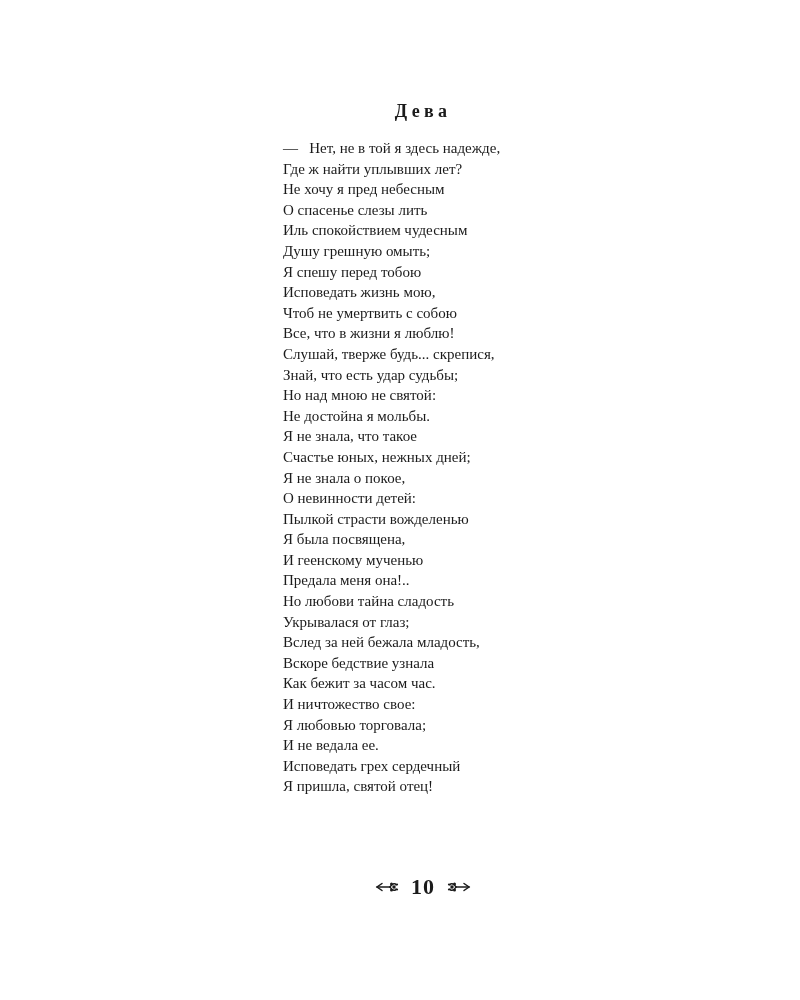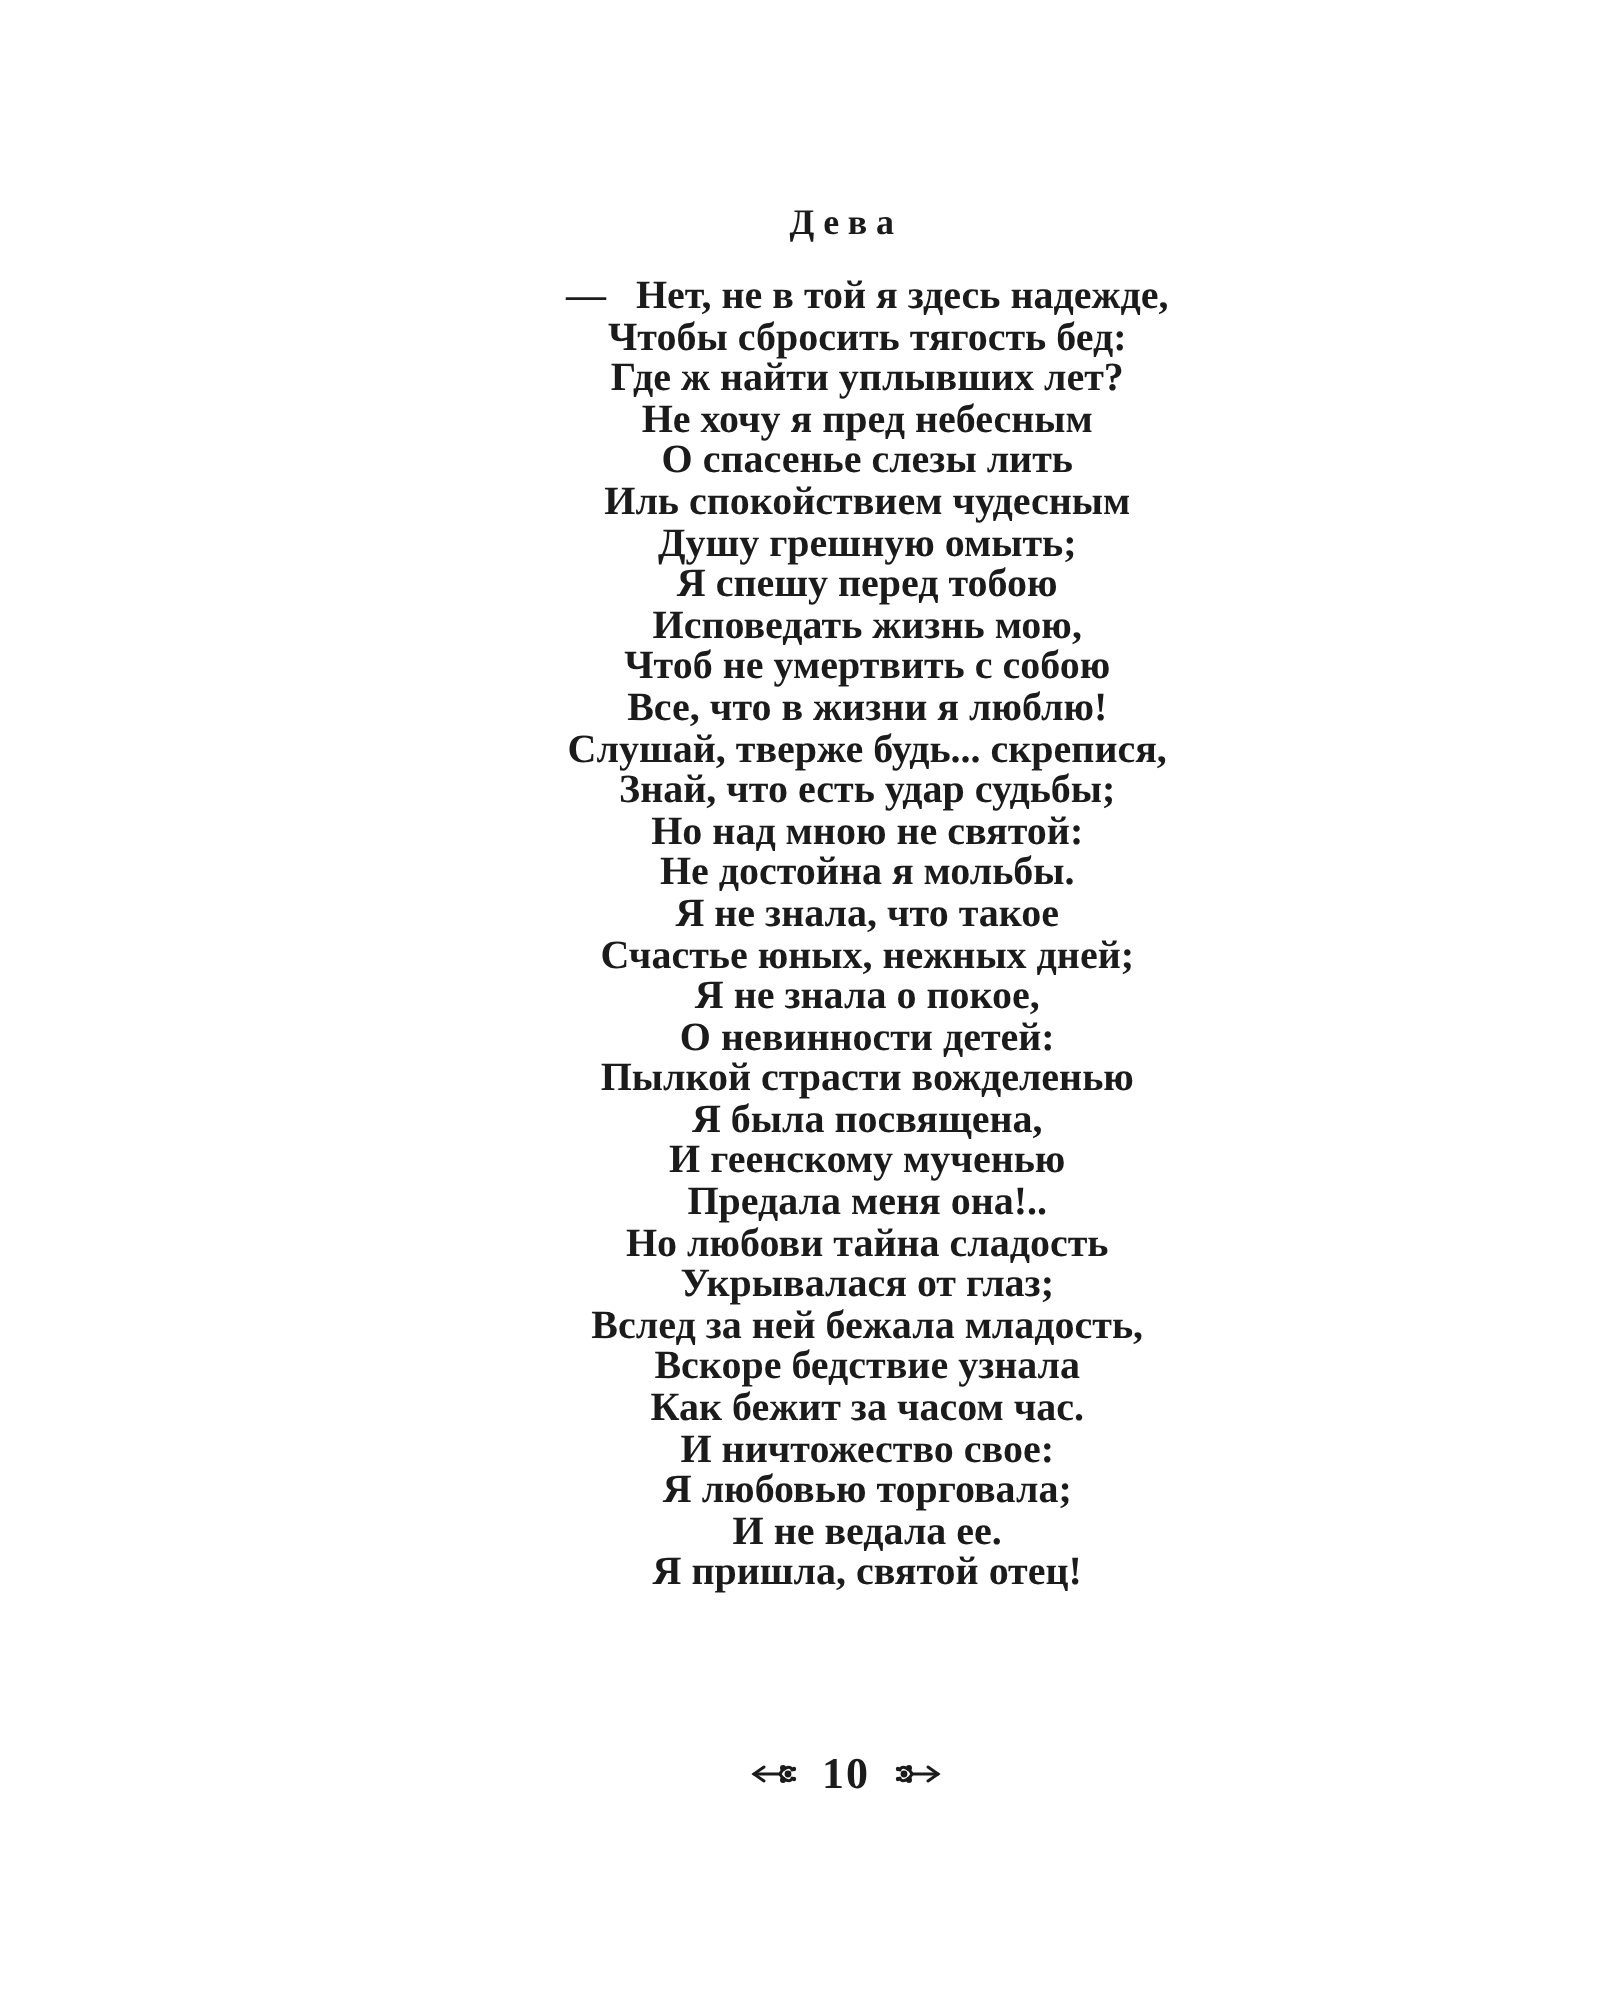--- a/index.html
+++ b/index.html
@@ -26,24 +26,23 @@
     text-align: center;
     font-size: 18px;
     font-weight: bold;
     letter-spacing: 0.24em;
     line-height: 22px;
   }
   .poem {
     position: absolute;
     left: 283px;
     top: 138px;
-    font-size: 20px;
-    font-weight: bold;
+    font-size: 15px;
+    font-weight: normal;
     line-height: 20.6px;
-    text-align: center;
   }
   .poem-line {
     white-space: pre;
   }
   .page-footer {
     position: absolute;
     top: 872px;
     left: 23px;
     width: 800px;
     height: 30px;
@@ -71,21 +70,20 @@
 <body>
 
 <div class="page">
 
   <h1 class="poem-title">Дева</h1>
 
   <div class="poem">
 
       <div class="poem-line">—   Нет, не в той я здесь надежде,</div>
 
-      <div class="poem-line">Чтобы сбросить тягость бед:</div>
 
 
       <div class="poem-line">Где ж найти уплывших лет?</div>
 
       <div class="poem-line">Не хочу я пред небесным</div>
 
       <div class="poem-line">О спасенье слезы лить</div>
 
       <div class="poem-line">Иль спокойствием чудесным</div>
 
@@ -132,20 +130,21 @@
       <div class="poem-line">Вскоре бедствие узнала</div>
 
       <div class="poem-line">Как бежит за часом час.</div>
 
       <div class="poem-line">И ничтожество свое:</div>
 
       <div class="poem-line">Я любовью торговала;</div>
 
       <div class="poem-line">И не ведала ее.</div>
 
+      <div class="poem-line">Исповедать грех сердечный</div>
 
       <div class="poem-line">Я пришла, святой отец!</div>
     </div>
 
   <div class="page-footer">
     <span class="fleuron fleuron-left">
       <svg width="24" height="16" viewBox="0 0 24 16" aria-hidden="true">
         <g fill="none" stroke="currentColor" stroke-width="1.5" stroke-linecap="round">
           <path d="M2 8 H 15"></path>
           <path d="M7 4.5 L2 8 L7 11.5"></path>

